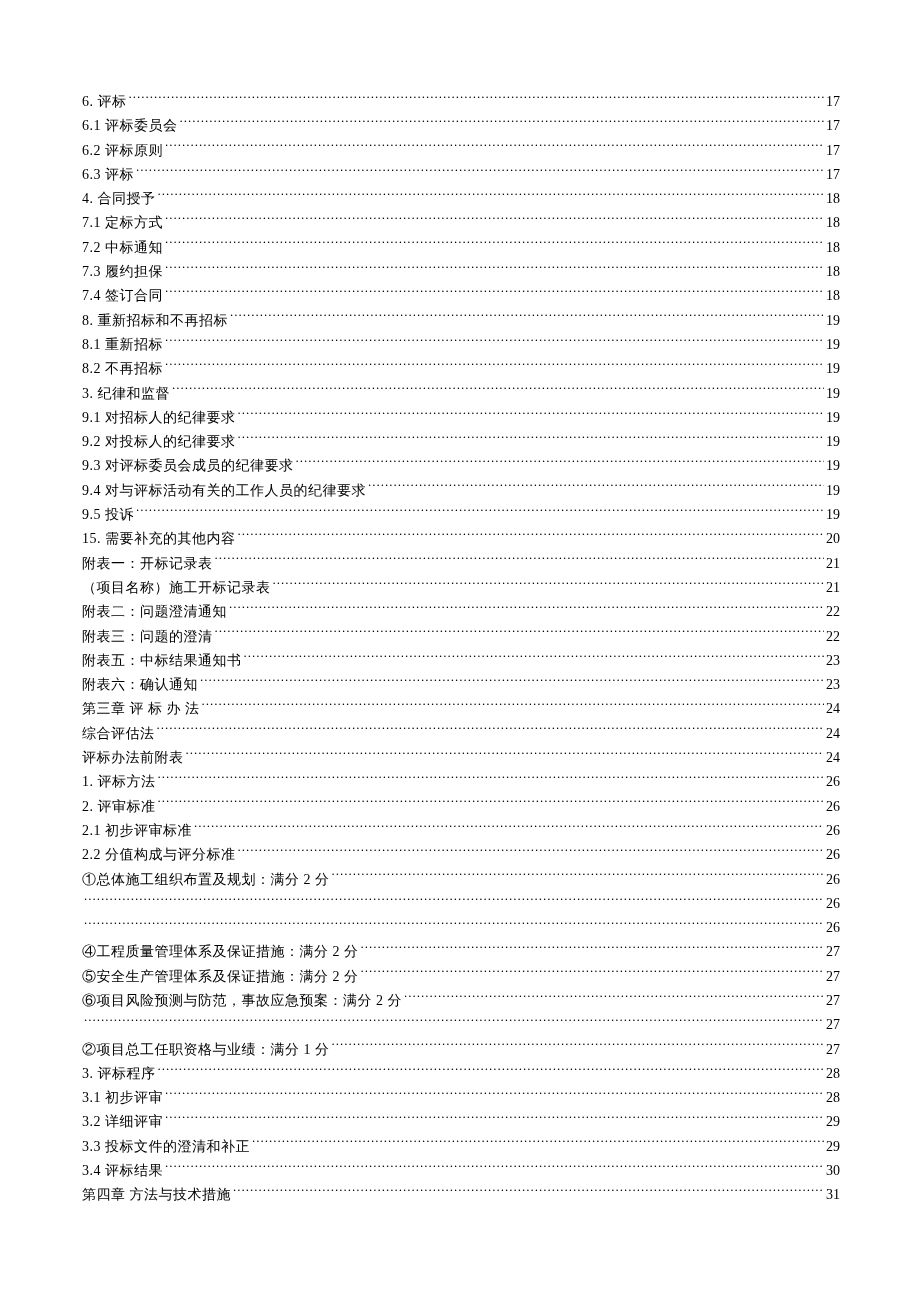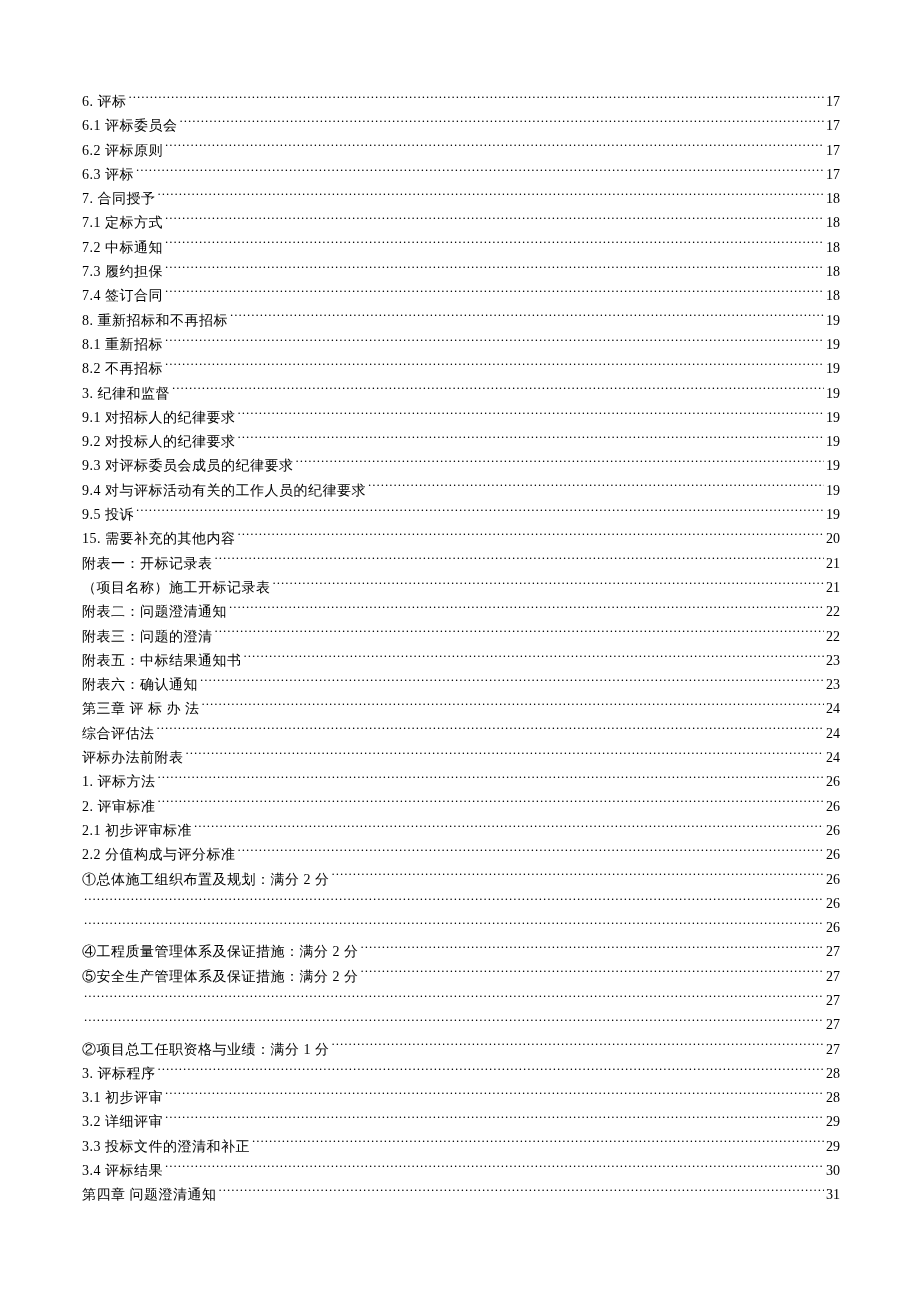--- a/index.html
+++ b/index.html
@@ -67,21 +67,21 @@
       <span class="toc-title">6.2  评标原则 </span>
       <span class="toc-dots"></span>
       <span class="toc-page">17</span>
     </div>
     <div class="toc-entry">
       <span class="toc-title">6.3  评标 </span>
       <span class="toc-dots"></span>
       <span class="toc-page">17</span>
     </div>
     <div class="toc-entry">
-      <span class="toc-title">7.  合同授予 </span>
+      <span class="toc-title">4.  合同授予 </span>
       <span class="toc-dots"></span>
       <span class="toc-page">18</span>
     </div>
     <div class="toc-entry">
       <span class="toc-title">7.1  定标方式 </span>
       <span class="toc-dots"></span>
       <span class="toc-page">18</span>
     </div>
     <div class="toc-entry">
       <span class="toc-title">7.2  中标通知 </span>
@@ -230,20 +230,21 @@
       <span class="toc-title">④工程质量管理体系及保证措施：满分 2 分 </span>
       <span class="toc-dots"></span>
       <span class="toc-page">27</span>
     </div>
     <div class="toc-entry">
       <span class="toc-title">⑤安全生产管理体系及保证措施：满分 2 分 </span>
       <span class="toc-dots"></span>
       <span class="toc-page">27</span>
     </div>
     <div class="toc-entry">
+      <span class="toc-title">⑥项目风险预测与防范，事故应急预案：满分 2 分 </span>
       <span class="toc-dots"></span>
       <span class="toc-page">27</span>
     </div>
     <div class="toc-entry">
       <span class="toc-dots"></span>
       <span class="toc-page">27</span>
     </div>
     <div class="toc-entry">
       <span class="toc-title">②项目总工任职资格与业绩：满分 1 分 </span>
       <span class="toc-dots"></span>
@@ -268,17 +269,17 @@
       <span class="toc-title">3.3  投标文件的澄清和补正 </span>
       <span class="toc-dots"></span>
       <span class="toc-page">29</span>
     </div>
     <div class="toc-entry">
       <span class="toc-title">3.4 评标结果 </span>
       <span class="toc-dots"></span>
       <span class="toc-page">30</span>
     </div>
     <div class="toc-entry">
-      <span class="toc-title">第四章   问题澄清通知 </span>
+      <span class="toc-title">第四章   方法与技术措施 </span>
       <span class="toc-dots"></span>
       <span class="toc-page">31</span>
     </div>
   </div>
 
 </body></html>

